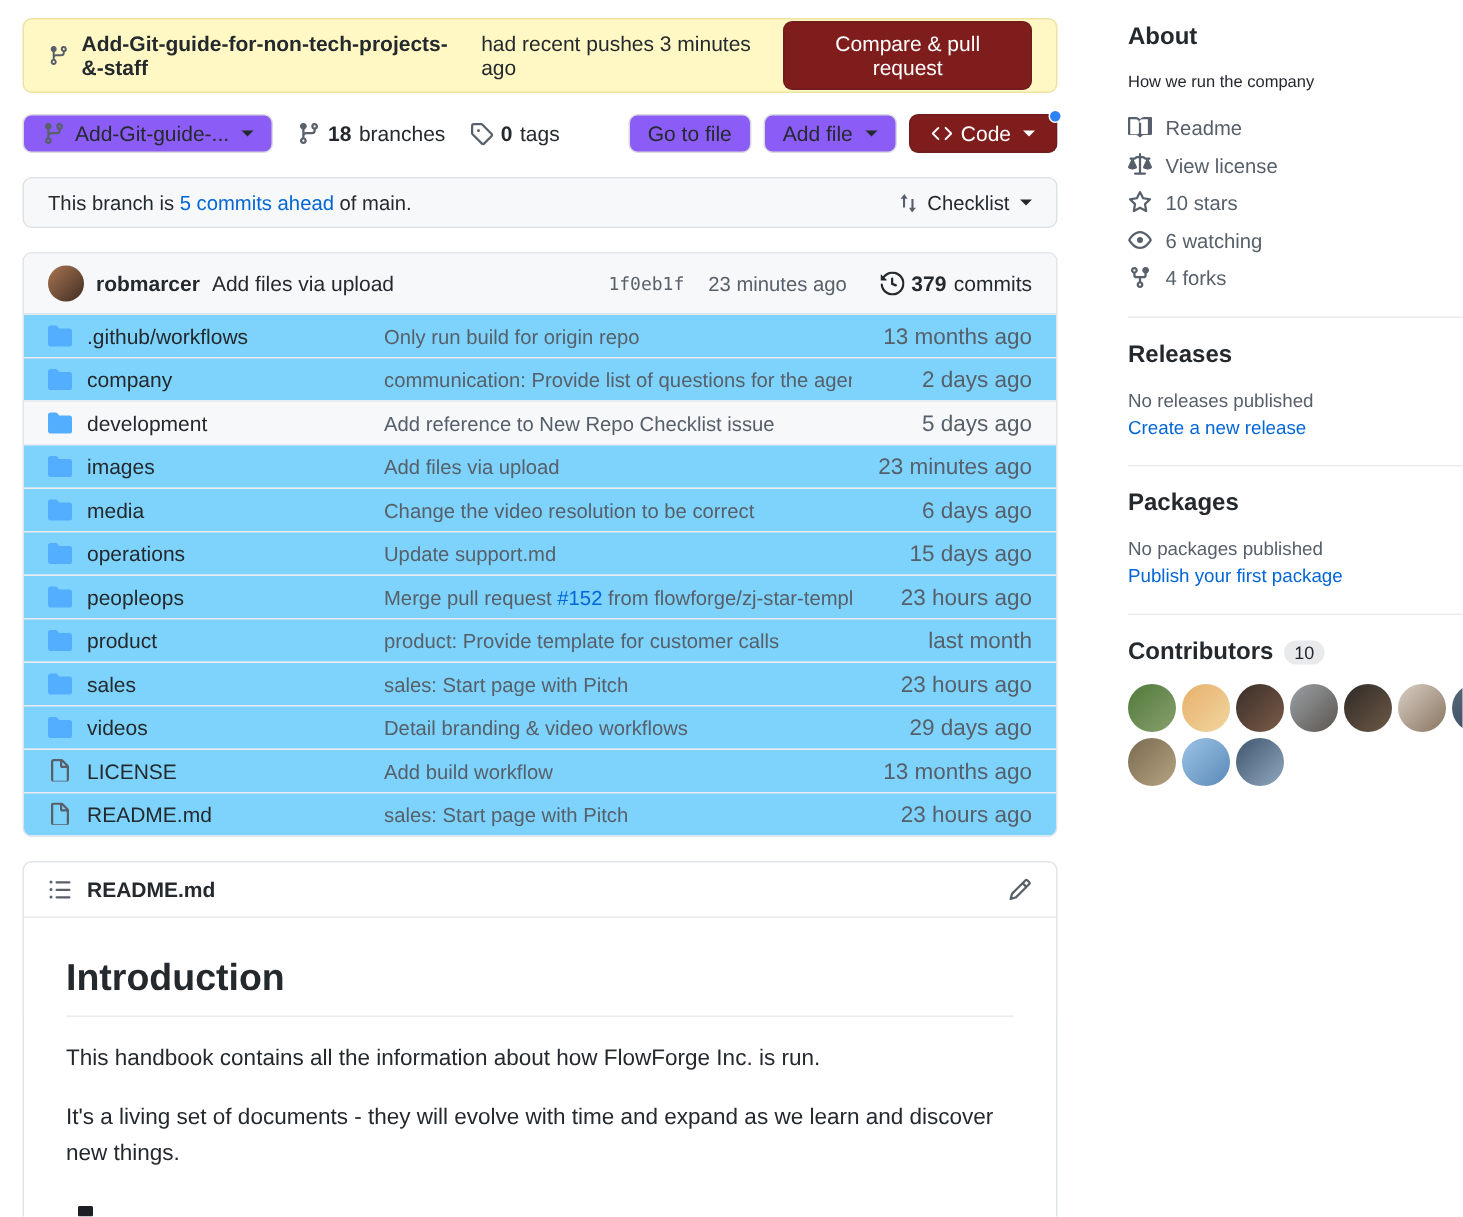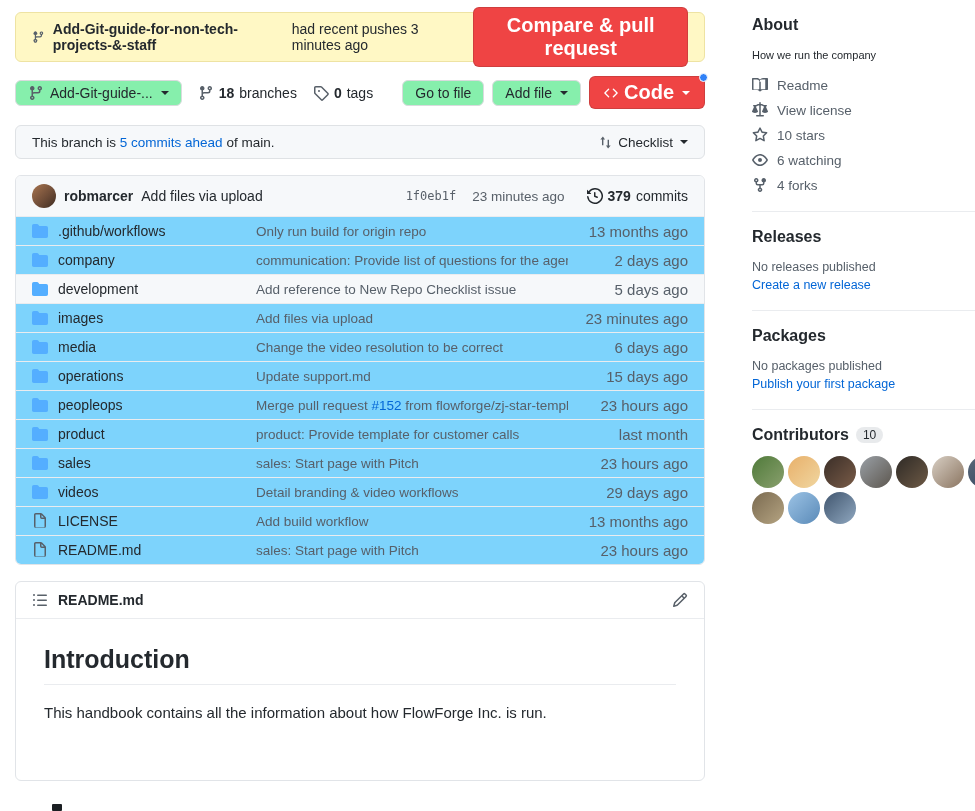--- a/index.html
+++ b/index.html
@@ -9,27 +9,27 @@
   .main { position:absolute; left:15px; top:0; width:690px; }
   .sidebar { position:absolute; left:752px; top:0; width:229px; }
   svg { display:block; }
 
   
   .banner { margin-top:12px; height:50px; display:flex; align-items:center; gap:8px;
     background:#fff8c5; border:1px solid #eee3a3; border-radius:6px; padding:0 16px; }
   .banner .b-branch { font-weight:bold; }
   .banner .b-msg { color:#24292e; }
   .banner .spacer { flex:1; }
-  .btn-green { background:#ef4444; color:#fff; font-weight:bold; font-size:20px;
+  .btn-green { background:#7f1d1d; color:#fff; font-weight:normal; font-size:14px;
     border:1px solid rgba(27,31,35,.15); border-radius:6px; padding:6px 16px; cursor:pointer;
     display:flex; align-items:center; gap:6px; }
 
   
   .toolbar { margin-top:14px; display:flex; align-items:center; }
-  .btn-light { background:#86efac; border:1px solid #d9dbdd; border-radius:6px;
+  .btn-light { background:#8b5cf6; border:1px solid #d9dbdd; border-radius:6px;
     padding:4px 12px; display:flex; align-items:center; gap:6px; font-size:14px; color:#24292e; cursor:pointer; }
   .caret { width:0; height:0; border-left:4px solid transparent; border-right:4px solid transparent;
     border-top:4px solid currentColor; display:inline-block; margin-left:2px; }
   .counter-item { display:flex; align-items:center; gap:5px; margin-left:16px; color:#24292e; }
   .counter-item b { font-weight:bold; }
   .toolbar .spacer { flex:1; }
   .toolbar .btn-light + .btn-light { margin-left:8px; }
   .code-btn { position:relative; margin-left:8px; padding:4px 14px; }
   .code-dot { position:absolute; right:-4px; top:-4px; width:9px; height:9px; border-radius:50%;
     background:#2f81f7; border:1px solid #fff; }
@@ -312,20 +312,21 @@
           </svg>
         <span class="readme-title">README.md</span>
         <span class="spacer"></span>
         <svg width="16" height="16" viewBox="0 0 16 16" fill="#586069">
             <path d="M11.013 1.427a1.75 1.75 0 012.474 0l1.086 1.086a1.75 1.75 0 010 2.474l-8.61 8.61c-.21.21-.47.364-.756.445l-3.251.93a.75.75 0 01-.927-.928l.929-3.25a1.75 1.75 0 01.445-.758l8.61-8.61zm1.414 1.06a.25.25 0 00-.354 0L10.811 3.75l1.439 1.44 1.263-1.263a.25.25 0 000-.354l-1.086-1.086zM11.189 6.25L9.75 4.81l-6.286 6.287a.25.25 0 00-.064.108l-.558 1.953 1.953-.558a.249.249 0 00.108-.064l6.286-6.286z"></path>
           </svg>
       </div>
       <div class="readme-body">
         <div class="readme-h1">Introduction</div>
         <p>This handbook contains all the information about how FlowForge Inc. is run.</p>
+        <p>It's a living set of documents - they will evolve with time and expand as we learn and discover new things.</p>
 
       </div>
     </div>
     <div class="cutoff-mark"></div>
   </div>
 
   <div class="sidebar">
     <div class="sb-h2">About</div>
     <div class="sb-desc">How we run the company</div>
     <div class="sb-links">

